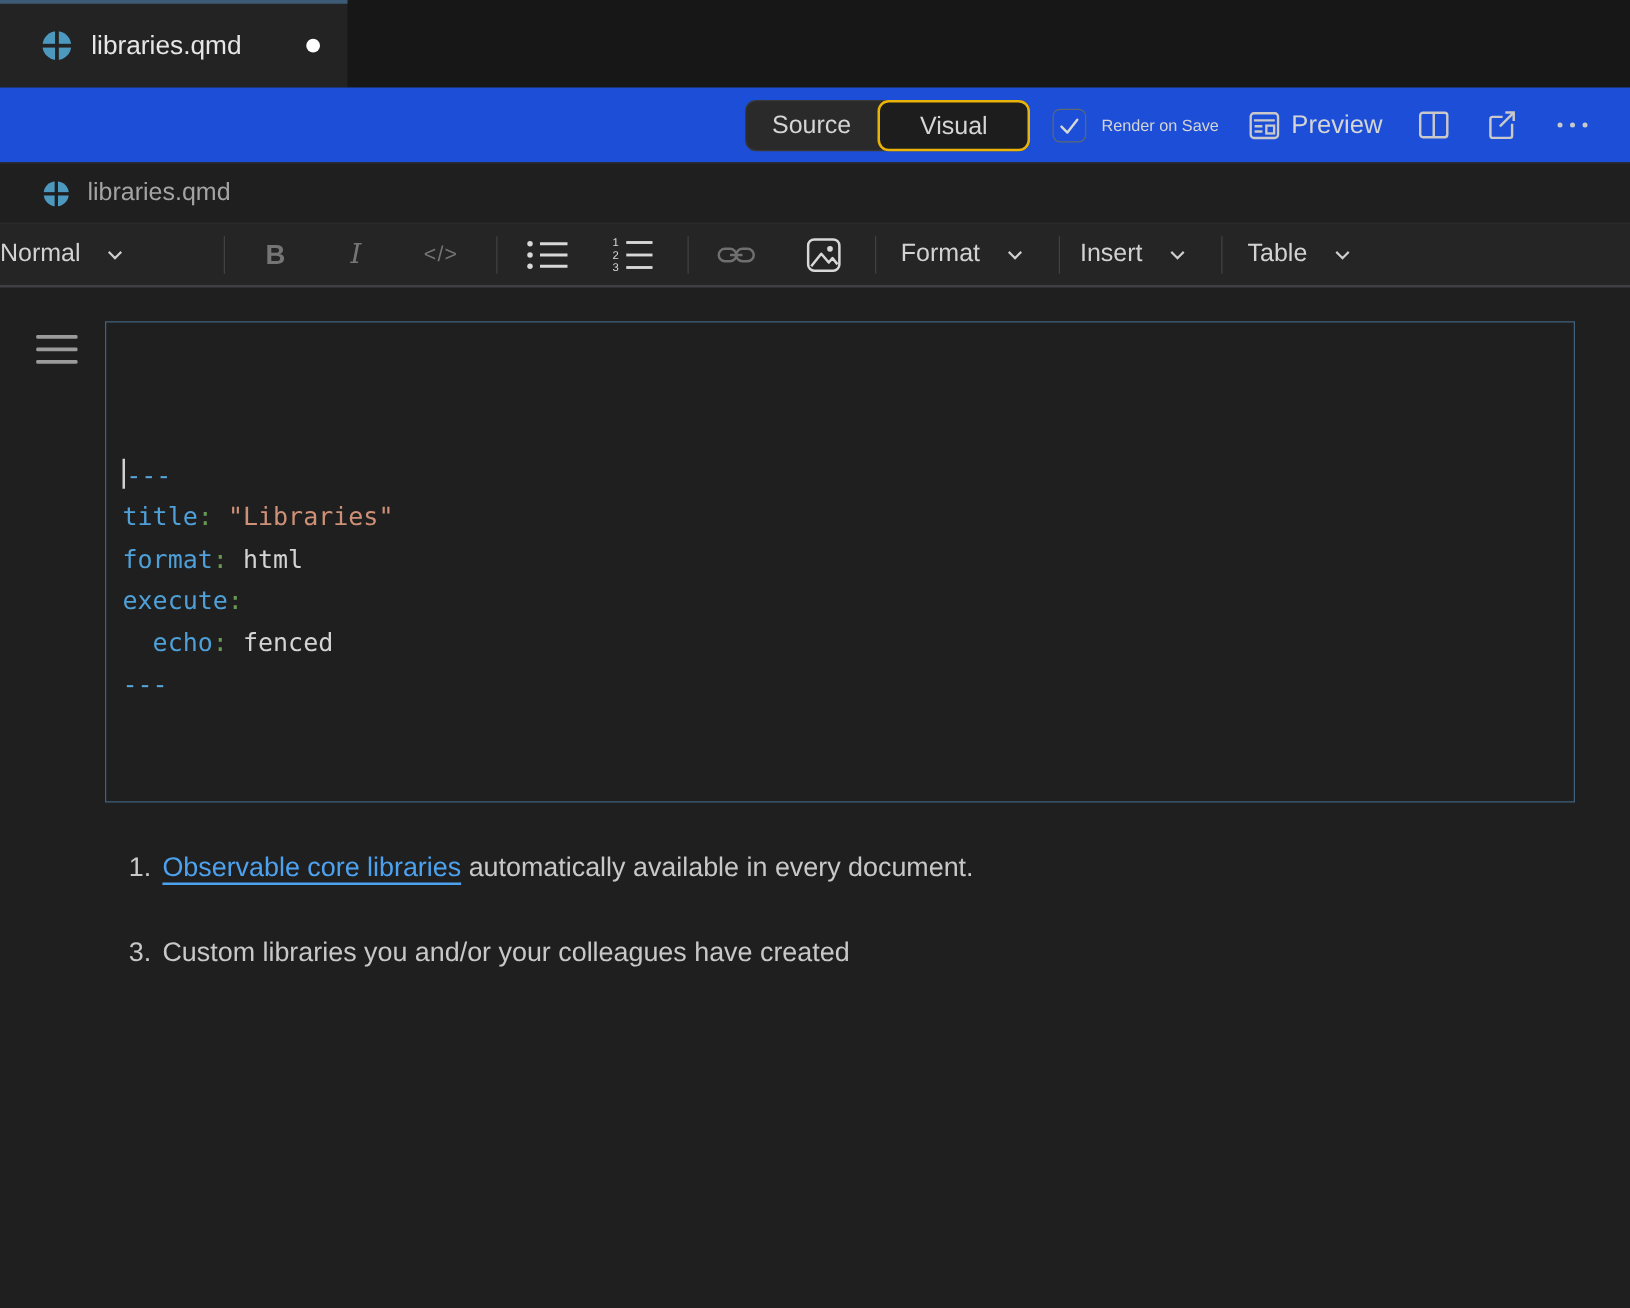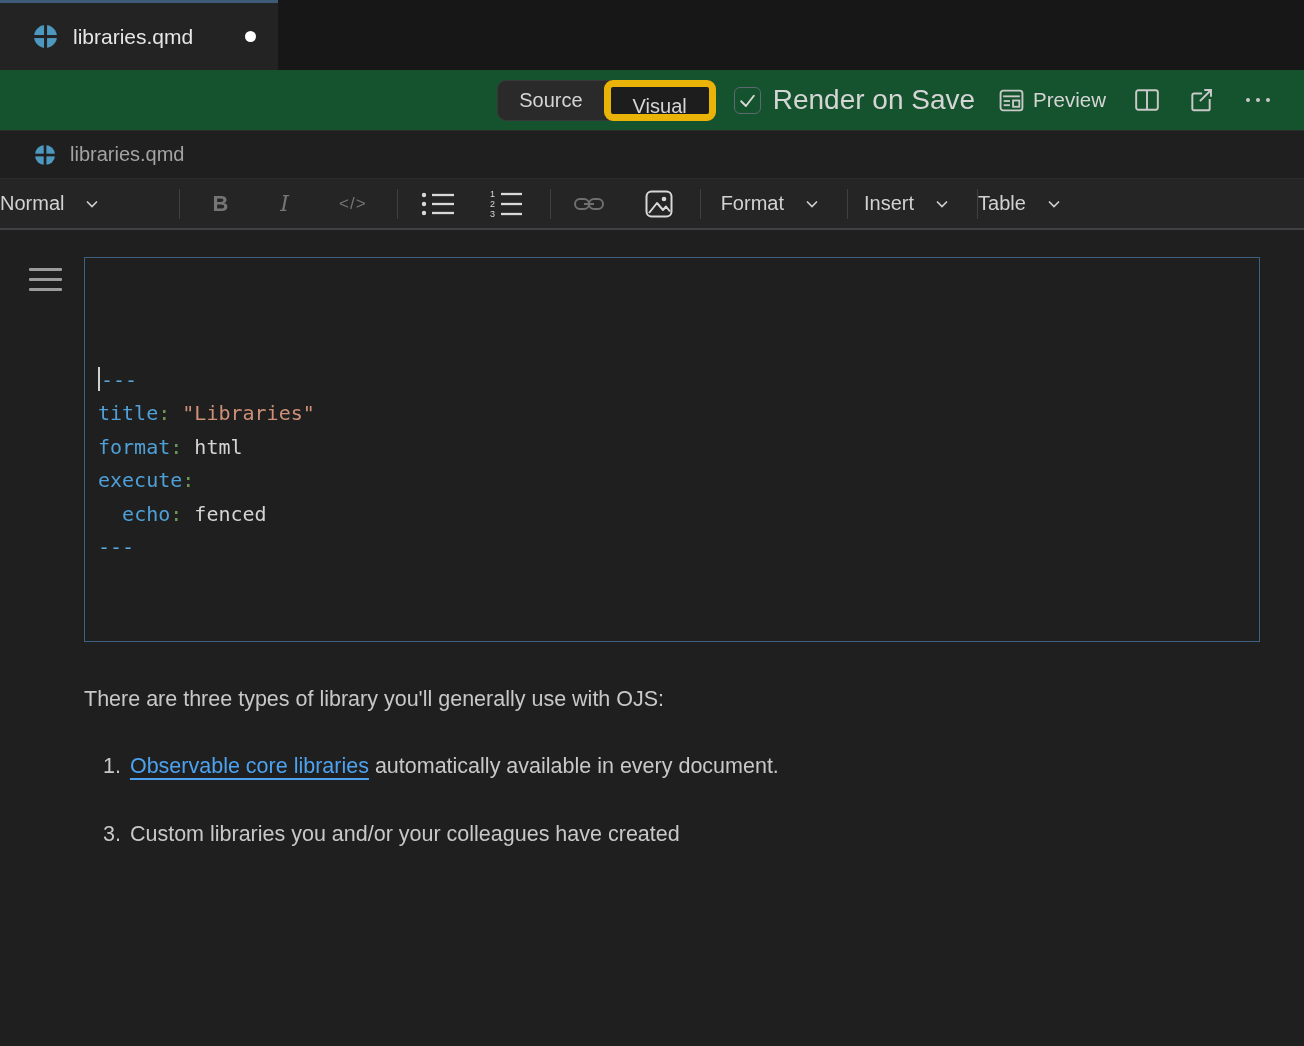--- a/index.html
+++ b/index.html
@@ -17,37 +17,37 @@
   .tab {
     width:278px; height:70px; background:#232324;
     border-top:3px solid var(--tab-accent);
     display:flex; align-items:center; padding:0 22px 0 33px; cursor:pointer;
   }
   .tab-label { color:#e6e6e6; font-size:21px; margin-left:15px; flex:1; }
   .dirty-dot { width:11px; height:11px; border-radius:50%; background:#ffffff; }
 
   
   .actionbar {
-    height:60px; flex:none; background:#14532d;
+    height:60px; flex:none; background:#1d4ed8;
     display:flex; align-items:center; justify-content:flex-end; padding-right:32px;
   }
   .seg-control {
     display:flex; align-items:center; height:41px;
     background:#2a2a2b; border:1px solid #383839; border-radius:9px;
   }
   .seg { font-size:20px; color:#d5d5d5; padding:0 21px; cursor:pointer; }
   .seg.selected {
     height:41px; line-height:39px; margin:-1px -1px -1px 0;
-    background:#1d1d1e; border:7px solid #eab308; border-radius:9px; padding:0 22px;
+    background:#1d1d1e; border:2px solid #eab308; border-radius:9px; padding:0 32px;
   }
   .checkbox {
     width:27px; height:27px; border:1.5px solid #5d6872; border-radius:6px;
     margin-left:18px; display:flex; align-items:center; justify-content:center; cursor:pointer;
   }
-  .cb-label { font-size:28px; color:#d5d5d5; margin-left:12px; cursor:pointer; }
+  .cb-label { font-size:13px; color:#d5d5d5; margin-left:12px; cursor:pointer; }
   .preview-btn { display:flex; align-items:center; margin-left:24px; cursor:pointer;justify-content:space-between; }
   .preview-label { font-size:20.5px; color:#d5d5d5; margin-left:9px; }
   .icon-btn { margin-left:28px; cursor:pointer; display:flex; align-items:center; }
   .dots { display:flex; gap:6px; margin-left:30px; cursor:pointer; padding:4px 2px; }
   .dots i { width:4px; height:4px; border-radius:50%; background:#c9c9c9; }
 
   
   .breadcrumb {
     height:48px; flex:none; border-top:1px solid #2b2b2b; background:#1f1f1f;
     display:flex; align-items:center; padding-left:34px;
@@ -226,37 +226,36 @@
         </svg>
     </span>
     <span class="vsep" style="margin-left:26px"></span>
     <span class="dd-label" style="margin-left:16px">Insert</span>
     <span class="chev">
       <svg width="18" height="18" viewBox="0 0 18 18">
           <polyline points="4,6.5 9,11.5 14,6.5" fill="none" stroke="#cfcfcf" stroke-width="1.7"></polyline>
         </svg>
     </span>
     <span class="vsep" style="margin-left:26px"></span>
-    <span class="dd-label" style="">Table</span>
+    <span class="dd-label" style="margin-left:20px">Table</span>
     <span class="chev">
       <svg width="18" height="18" viewBox="0 0 18 18">
           <polyline points="4,6.5 9,11.5 14,6.5" fill="none" stroke="#cfcfcf" stroke-width="1.7"></polyline>
         </svg>
     </span>
   </div>
 
   <div class="doc">
 
     <div class="yaml-block">
       <span class="drag-handle"><i></i><i></i><i style="margin-bottom:0"></i></span>
       <div id="code-lines"><div class="code-line"><span class="caret"></span><span class="tok-delim">---</span></div><div class="code-line"><span class="tok-key">title</span><span class="tok-punct">:</span><span class="tok-plain"> </span><span class="tok-string">"Libraries"</span></div><div class="code-line"><span class="tok-key">format</span><span class="tok-punct">:</span><span class="tok-plain"> html</span></div><div class="code-line"><span class="tok-key">execute</span><span class="tok-punct">:</span></div><div class="code-line"><span class="tok-plain">  </span><span class="tok-key">echo</span><span class="tok-punct">:</span><span class="tok-plain"> fenced</span></div><div class="code-line"><span class="tok-delim">---</span></div></div>
     </div>
 
 
-    <p class="para intro">There are three types of library you'll generally use with OJS:</p>
 
     <ol class="doc-list" id="doc-list">
         <li><span class="li-num">1.</span><a class="doc-link">Observable core libraries</a><span> automatically available in every document.</span></li>
         <li><span class="li-num">3.</span><span>Custom libraries you and/or your colleagues have created</span></li>
       </ol>
 
     <p class="para" id="doc-paragraph"><br><br></p>
 
   </div>
 </div>

